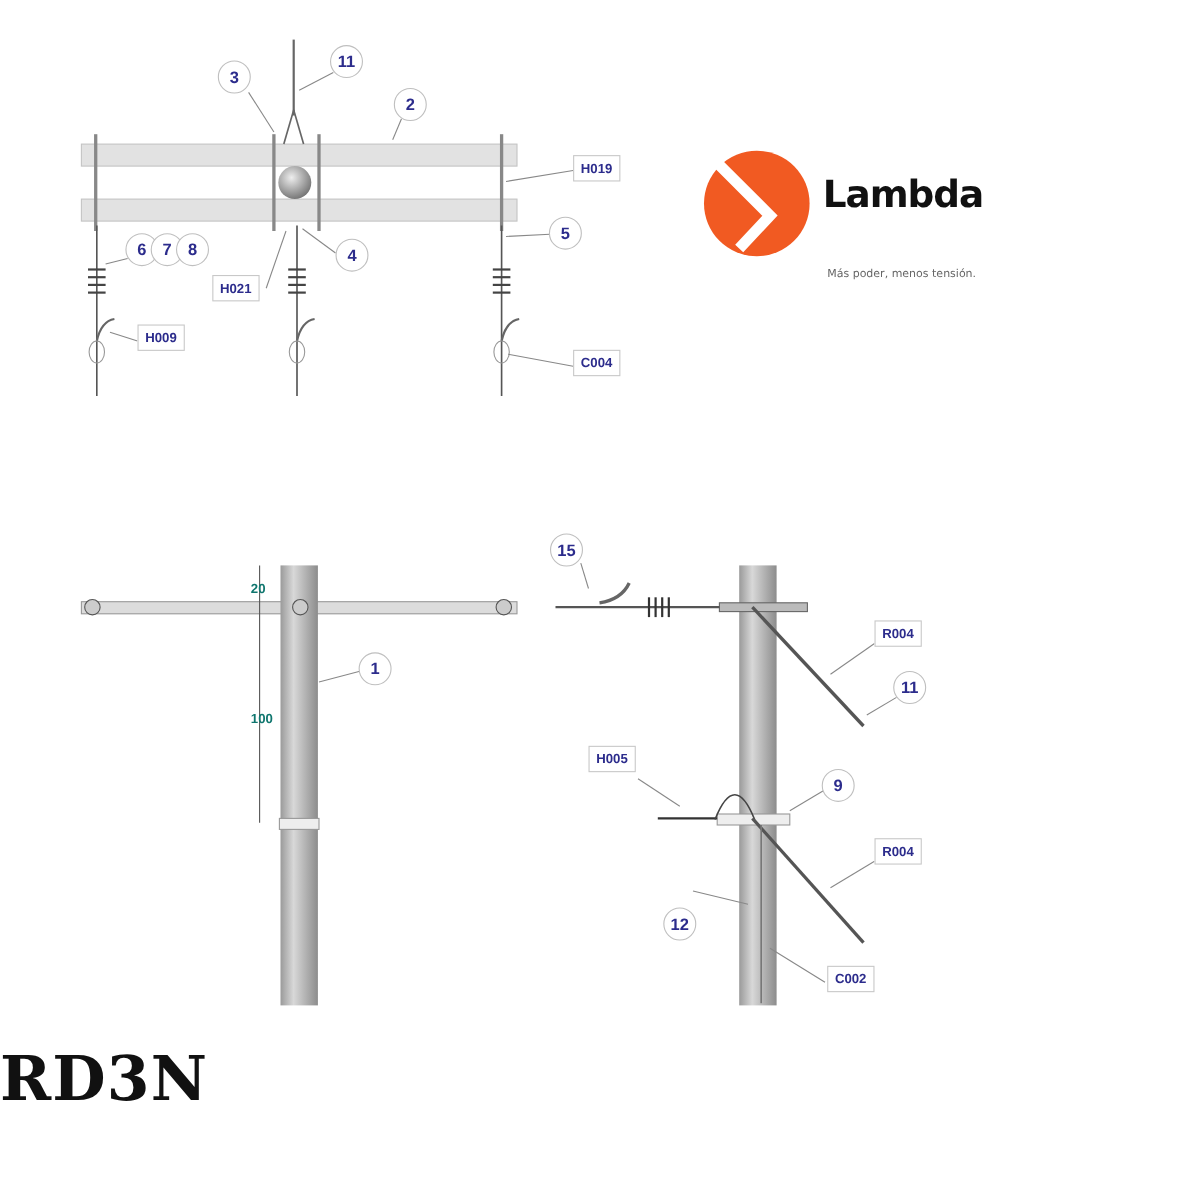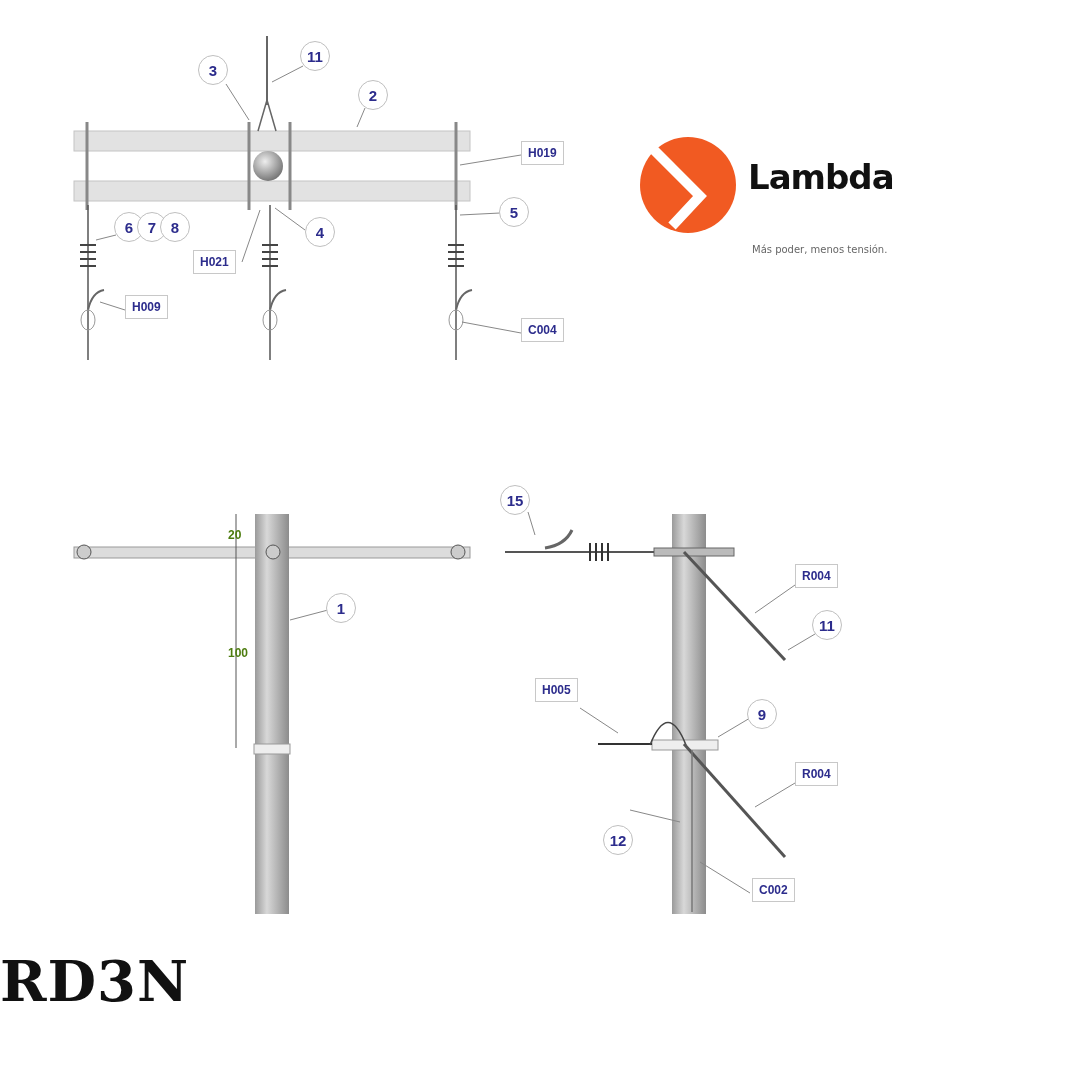--- a/index.html
+++ b/index.html
@@ -1,21 +1,21 @@
 <!DOCTYPE html>
 <html><head>
 <meta charset="utf-8">
 <style>
   html,body{margin:0;padding:0;background:#ffffff;}
   body{width:1080px;height:1080px;position:relative;overflow:hidden;font-family:"Liberation Sans",sans-serif;}
   .callout{position:absolute;width:30px;height:30px;border:1px solid #bfbfbf;border-radius:50%;background:#fff;
     display:flex;align-items:center;justify-content:center;font-weight:bold;font-size:15px;color:#2c2c8c;box-sizing:border-box;}
   .code{position:absolute;border:1px solid #c8c8c8;background:#fff;font-weight:bold;font-size:12px;color:#2c2c8c;
     padding:5px 6px;line-height:1;box-sizing:border-box;}
-  .dim{position:absolute;font-weight:bold;font-size:12px;color:#4d7c0f;}
+  .dim{position:absolute;font-weight:bold;font-size:12px;color:#0f766e;}
   svg{position:absolute;left:0;top:0;}
   .logo-word{position:absolute;left:748px;top:160px;font-family:"DejaVu Sans",sans-serif;font-weight:bold;font-size:34px;color:#111;letter-spacing:-1px;line-height:1;}
   .logo-tag{position:absolute;left:752px;top:210px;font-family:"DejaVu Sans",sans-serif;font-size:10px;color:#666;margin-top:34px;}
   .title{position:absolute;left:0;width:1080px;top:948px;font-family:"DejaVu Serif",serif;font-weight:bold;font-size:56px;color:#111;letter-spacing:1px;}
 </style>
 </head>
 <body>
 
 <svg width="1080" height="1080">
   <defs>

